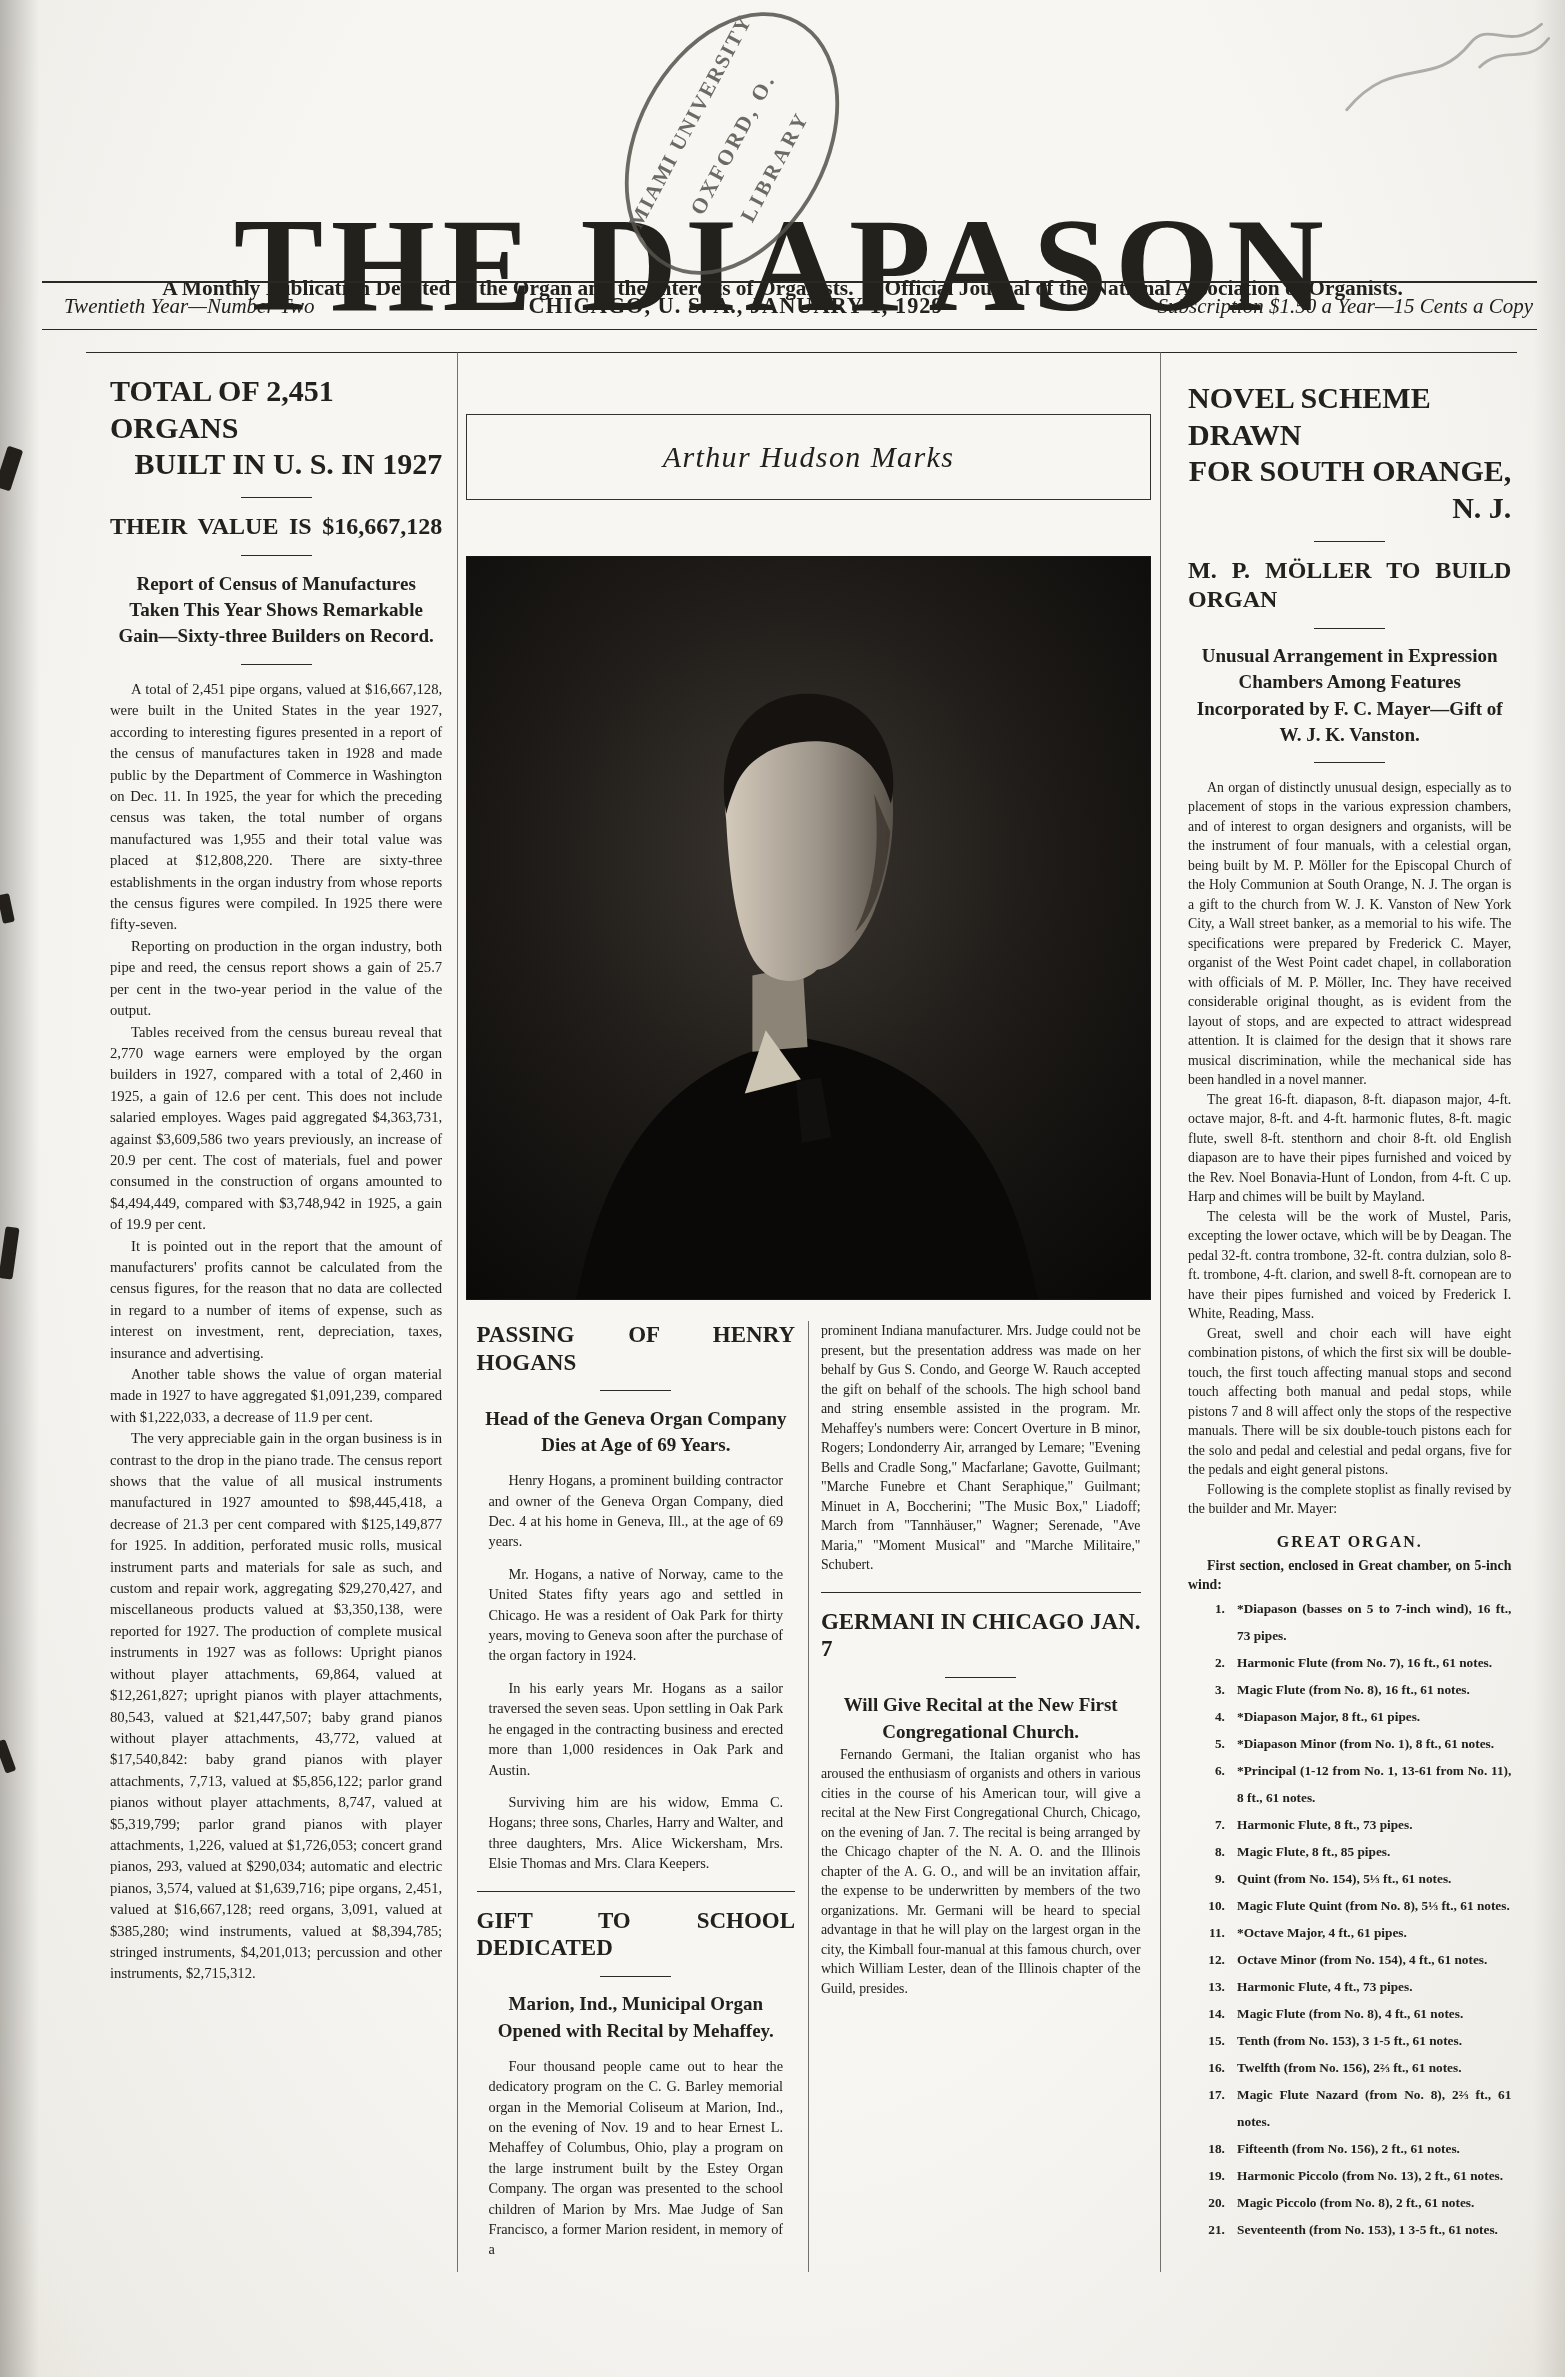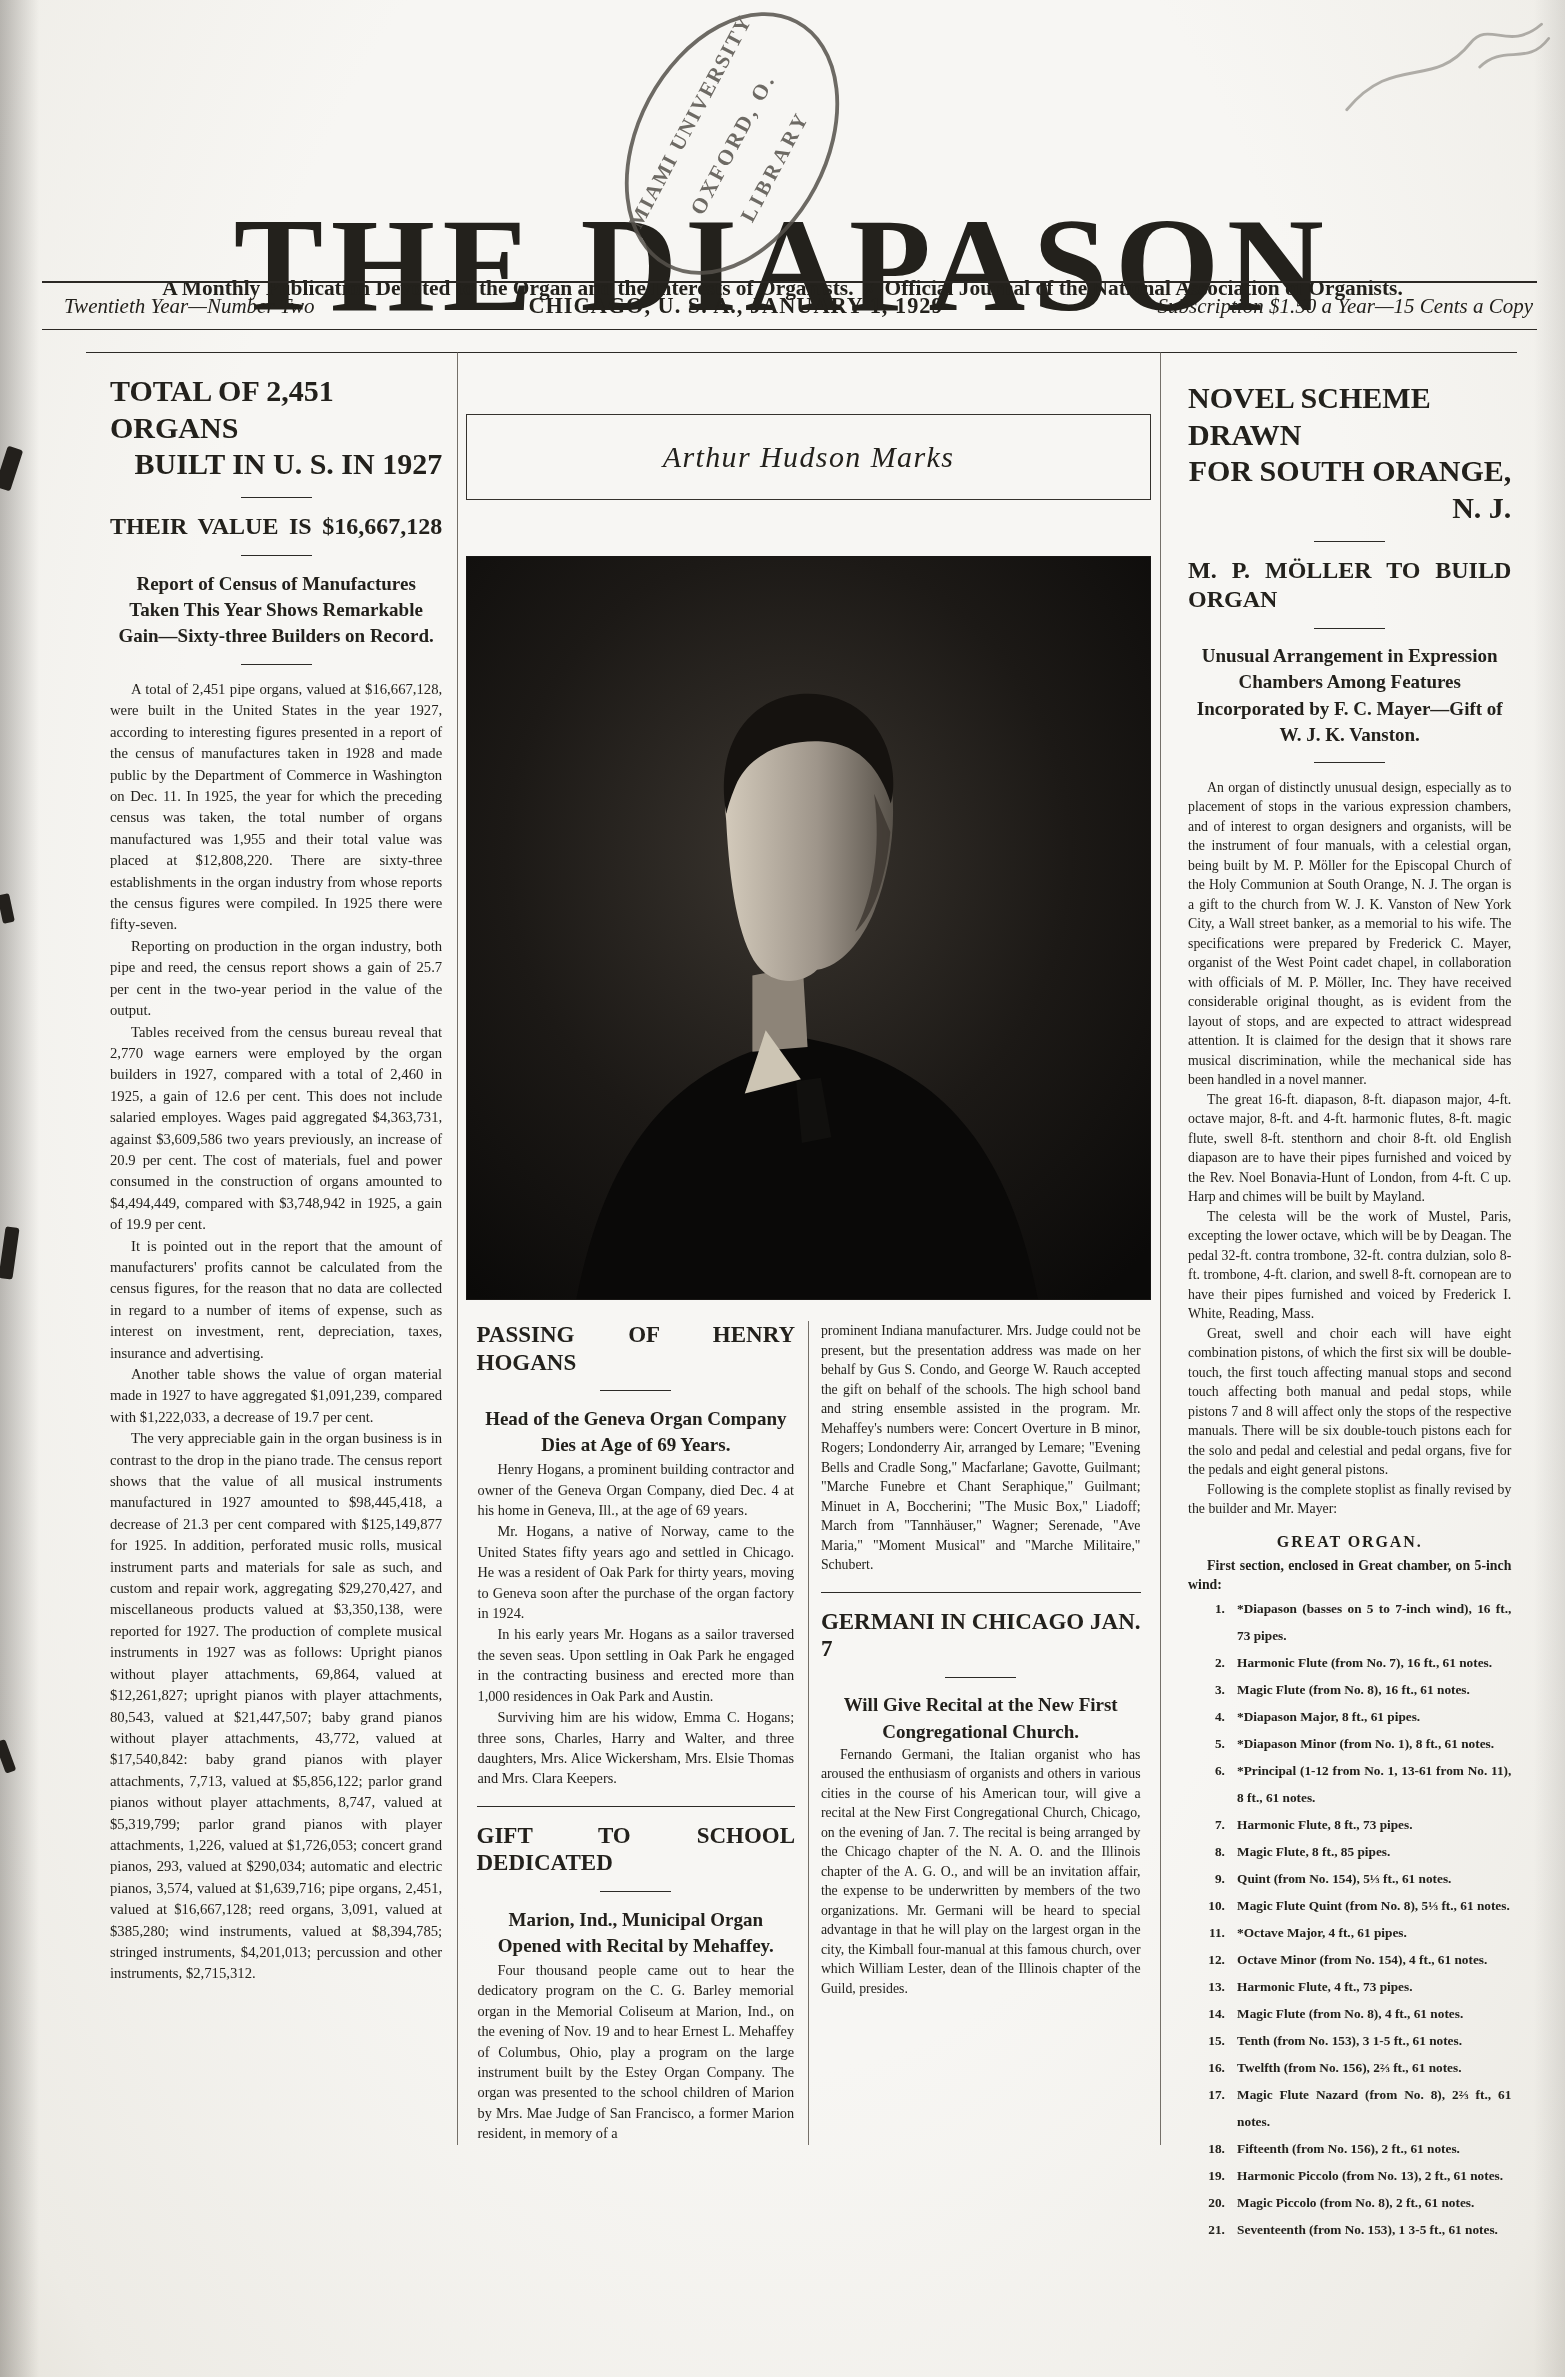--- a/index.html
+++ b/index.html
@@ -33,21 +33,21 @@
   
   .head-xl{font-size:30px;font-weight:bold;line-height:1.22;}
   .hl2{text-align:right;}
   .subhead{font-size:24px;font-weight:bold;text-align:justify;text-align-last:justify;line-height:1.2;}
   .deck{font-size:19px;font-weight:bold;text-align:center;line-height:1.38;margin:0 3.8px;}
   .sdiv{width:71px;border-top:1.9px solid #2c2a26;margin:14.3px auto;}
   .xrule{border-top:1.4px solid #2c2a26;margin:17px 0 15px;}
   .art-head{font-size:23px;font-weight:bold;text-align:justify;text-align-last:justify;line-height:1.2;}
   
   .body1 p{font-size:14.7px;line-height:21.4px;text-align:justify;text-indent:21px;margin:0;}
-  .body2 p{font-size:14.3px;line-height:20.4px;text-align:justify;text-indent:20px;margin:1px;}
+  .body2 p{font-size:14.3px;line-height:20.4px;text-align:justify;text-indent:20px;margin:12px;}
   .body3 p{font-size:13.8px;line-height:19.5px;text-align:justify;text-indent:19px;margin:0;}
   .cont{font-size:13.8px;line-height:19.5px;text-align:justify;margin:0;}
   
   .caption-box{margin:0 8.6px 56px;border:1.4px solid #35322d;padding:25px 1px;text-align:center;}
   .caption{font-style:italic;font-size:30px;letter-spacing:1.4px;}
   .photo{display:block;margin:0 8.6px;border:1.9px solid #191715;}
   .twocol{display:flex;margin-top:21px;}
   .c2{width:50%;box-sizing:border-box;padding:0 12.4px 0 19px;border-right:1px solid #757069;}
   .c3{width:50%;box-sizing:border-box;padding:0 19px 0 12.4px;}
   
@@ -101,21 +101,21 @@
       <div class="sdiv"></div>
       <div class="subhead">THEIR VALUE IS $16,667,128</div>
       <div class="sdiv"></div>
       <p class="deck">Report of Census of Manufactures Taken This Year Shows Remarkable Gain—Sixty-three Builders on Record.</p>
       <div class="sdiv"></div>
       <div class="body1">
           <p>A total of 2,451 pipe organs, valued at $16,667,128, were built in the United States in the year 1927, according to interesting figures presented in a report of the census of manufactures taken in 1928 and made public by the Department of Commerce in Washington on Dec. 11. In 1925, the year for which the preceding census was taken, the total number of organs manufactured was 1,955 and their total value was placed at $12,808,220. There are sixty-three establishments in the organ industry from whose reports the census figures were compiled. In 1925 there were fifty-seven.</p>
           <p>Reporting on production in the organ industry, both pipe and reed, the census report shows a gain of 25.7 per cent in the two-year period in the value of the output.</p>
           <p>Tables received from the census bureau reveal that 2,770 wage earners were employed by the organ builders in 1927, compared with a total of 2,460 in 1925, a gain of 12.6 per cent. This does not include salaried employes. Wages paid aggregated $4,363,731, against $3,609,586 two years previously, an increase of 20.9 per cent. The cost of materials, fuel and power consumed in the construction of organs amounted to $4,494,449, compared with $3,748,942 in 1925, a gain of 19.9 per cent.</p>
           <p>It is pointed out in the report that the amount of manufacturers' profits cannot be calculated from the census figures, for the reason that no data are collected in regard to a number of items of expense, such as interest on investment, rent, depreciation, taxes, insurance and advertising.</p>
-          <p>Another table shows the value of organ material made in 1927 to have aggregated $1,091,239, compared with $1,222,033, a decrease of 19.7 per cent.</p>
+          <p>Another table shows the value of organ material made in 1927 to have aggregated $1,091,239, compared with $1,222,033, a decrease of 11.9 per cent.</p>
           <p>The very appreciable gain in the organ business is in contrast to the drop in the piano trade. The census report shows that the value of all musical instruments manufactured in 1927 amounted to $98,445,418, a decrease of 21.3 per cent compared with $125,149,877 for 1925. In addition, perforated music rolls, musical instrument parts and materials for sale as such, and custom and repair work, aggregating $29,270,427, and miscellaneous products valued at $3,350,138, were reported for 1927. The production of complete musical instruments in 1927 was as follows: Upright pianos without player attachments, 69,864, valued at $12,261,827; upright pianos with player attachments, 80,543, valued at $21,447,507; baby grand pianos without player attachments, 43,772, valued at $17,540,842: baby grand pianos with player attachments, 7,713, valued at $5,856,122; parlor grand pianos without player attachments, 8,747, valued at $5,319,799; parlor grand pianos with player attachments, 1,226, valued at $1,726,053; concert grand pianos, 293, valued at $290,034; automatic and electric pianos, 3,574, valued at $1,639,716; pipe organs, 2,451, valued at $16,667,128; reed organs, 3,091, valued at $385,280; wind instruments, valued at $8,394,785; stringed instruments, $4,201,013; percussion and other instruments, $2,715,312.</p>
         </div>
     </div>
 
     <div class="colmid">
       <div class="caption-box">
         <span class="caption">Arthur Hudson Marks</span>
       </div>
 
       <svg class="photo" width="683" height="742" viewBox="0 0 1436 1560" preserveAspectRatio="none">

